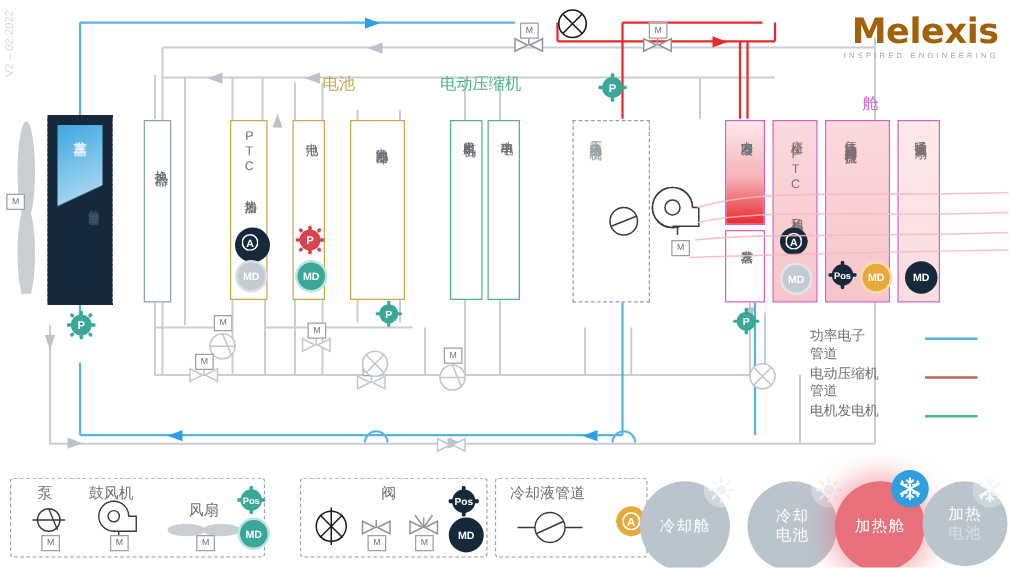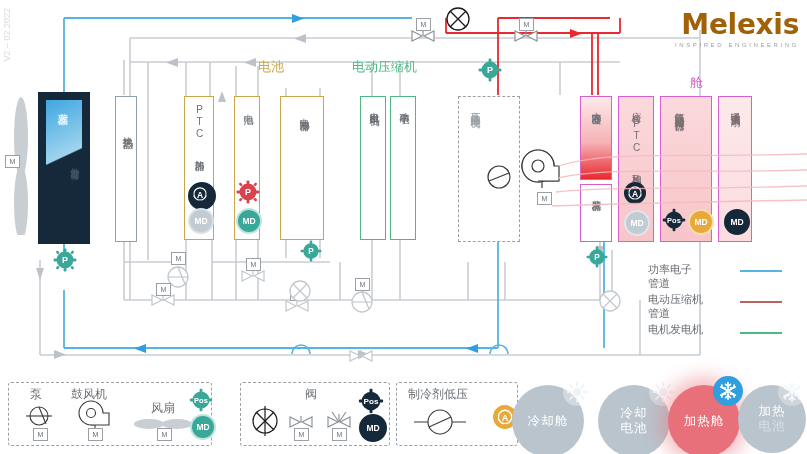--- a/index.html
+++ b/index.html
@@ -570,21 +570,21 @@
       </g>
       <text x="12" y="15" text-anchor="middle" font-size="7.5" font-weight="bold" fill="#ffffff" font-family="Liberation Sans,sans-serif">Pos</text>
     </svg>
   </div>
   <div class="badge md" style="left:359px;top:414px;width:24px;height:24px;background:#16293a;
               border:2px solid #16293a;">
     <span>MD</span>
   </div>
 
   <div class="legend-box" style="left:396px;top:382px;width:120px;height:62px;"></div>
-  <div class="legend-title" style="left:408px;top:386px;">制冷剂低压</div>
+  <div class="legend-title" style="left:408px;top:386px;">冷却液管道</div>
   <div class="abs" style="left:412px;top:408px;">
     <svg width="56" height="28" viewBox="0 0 56 28">
       <circle cx="28" cy="14" r="12" fill="#fff" stroke="#3a3a3a" stroke-width="1.1"></circle>
       <path d="M17,19 L39,9" stroke="#3a3a3a" stroke-width="1.1"></path>
       <path d="M2,14 L16,14 M40,14 L54,14" stroke="#3a3a3a" stroke-width="1.1"></path>
     </svg>
   </div>
   <div class="abs" style="left:492px;top:404px;">
     <svg width="26" height="26" viewBox="0 0 24 24">
       <circle cx="12" cy="12" r="11" fill="#e8a93a"></circle>

